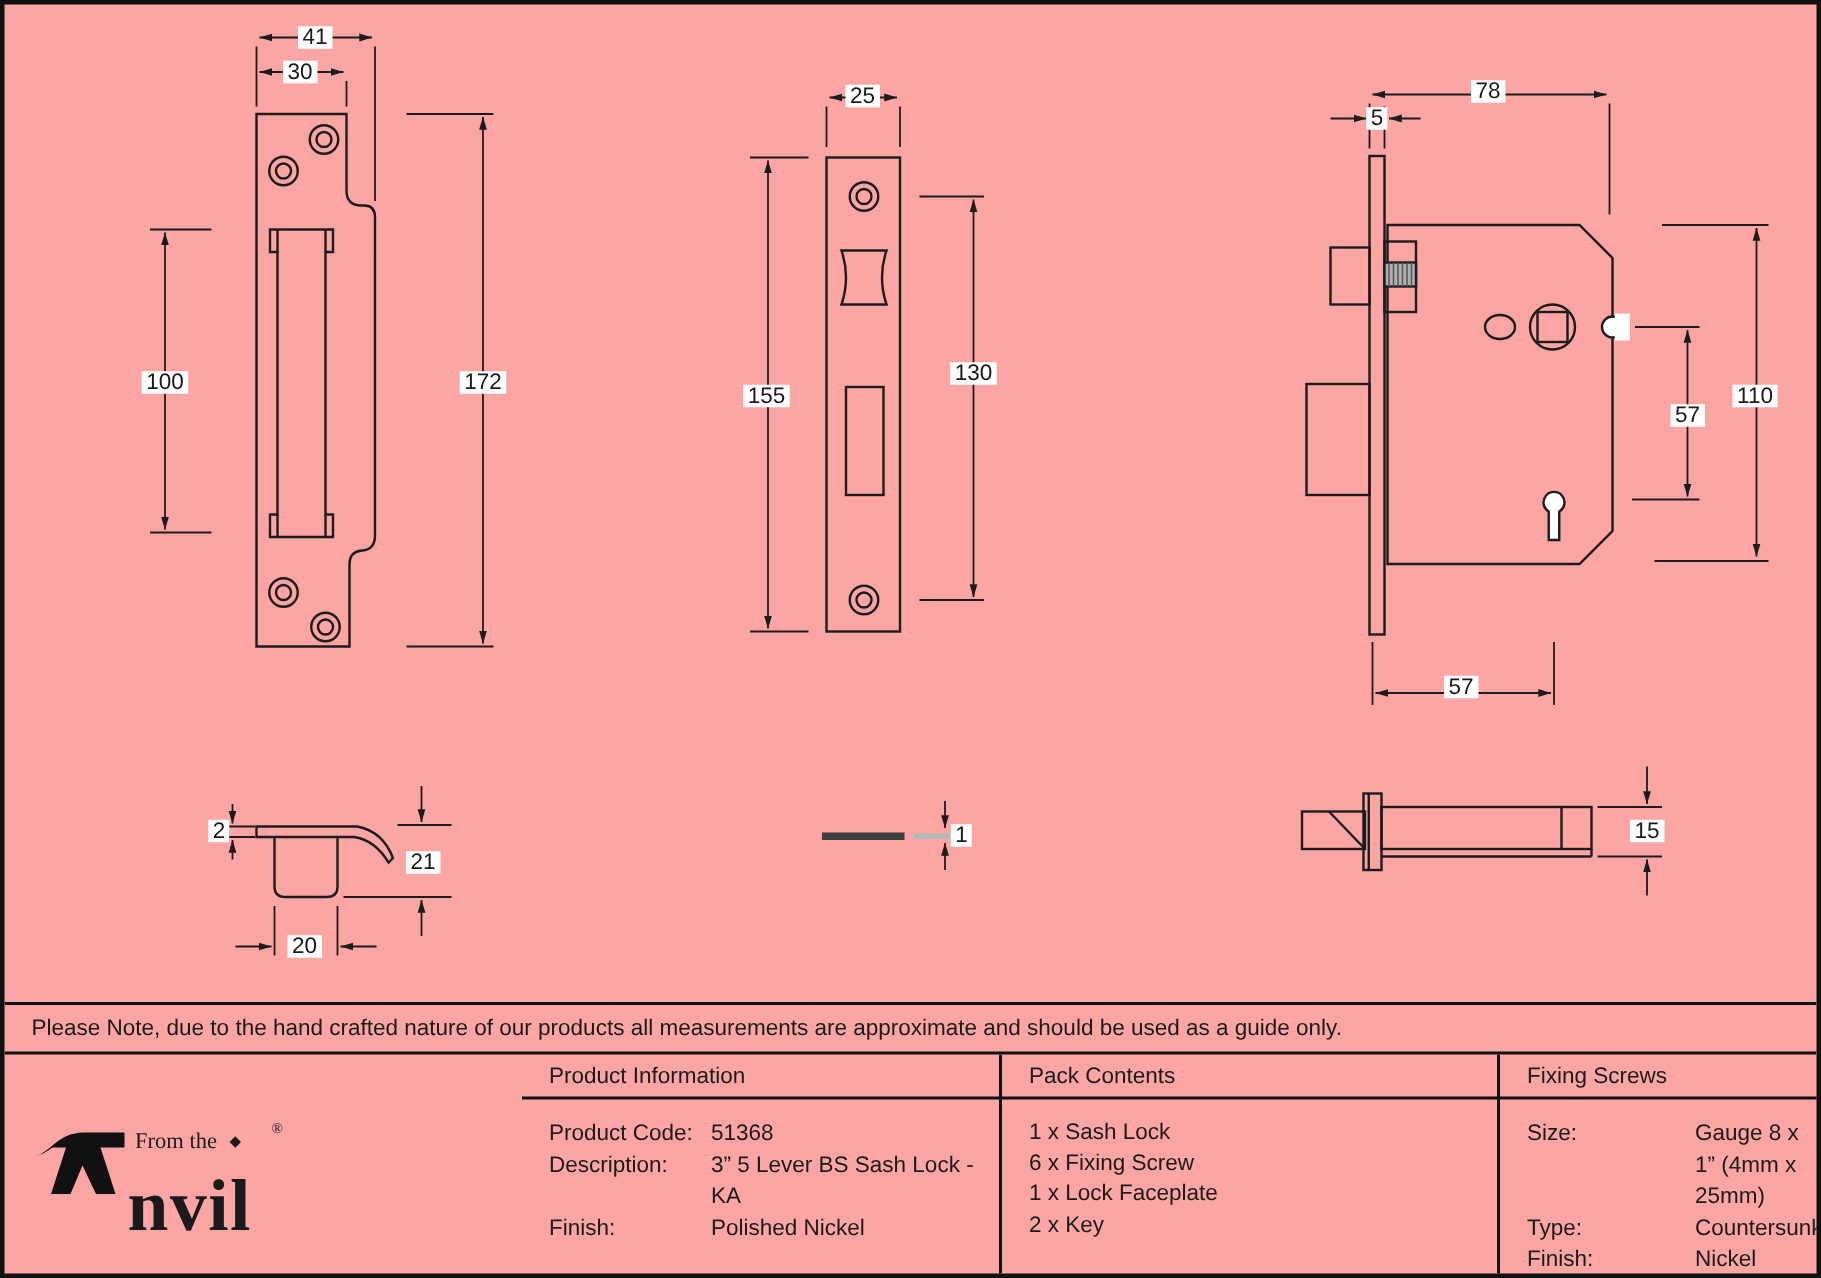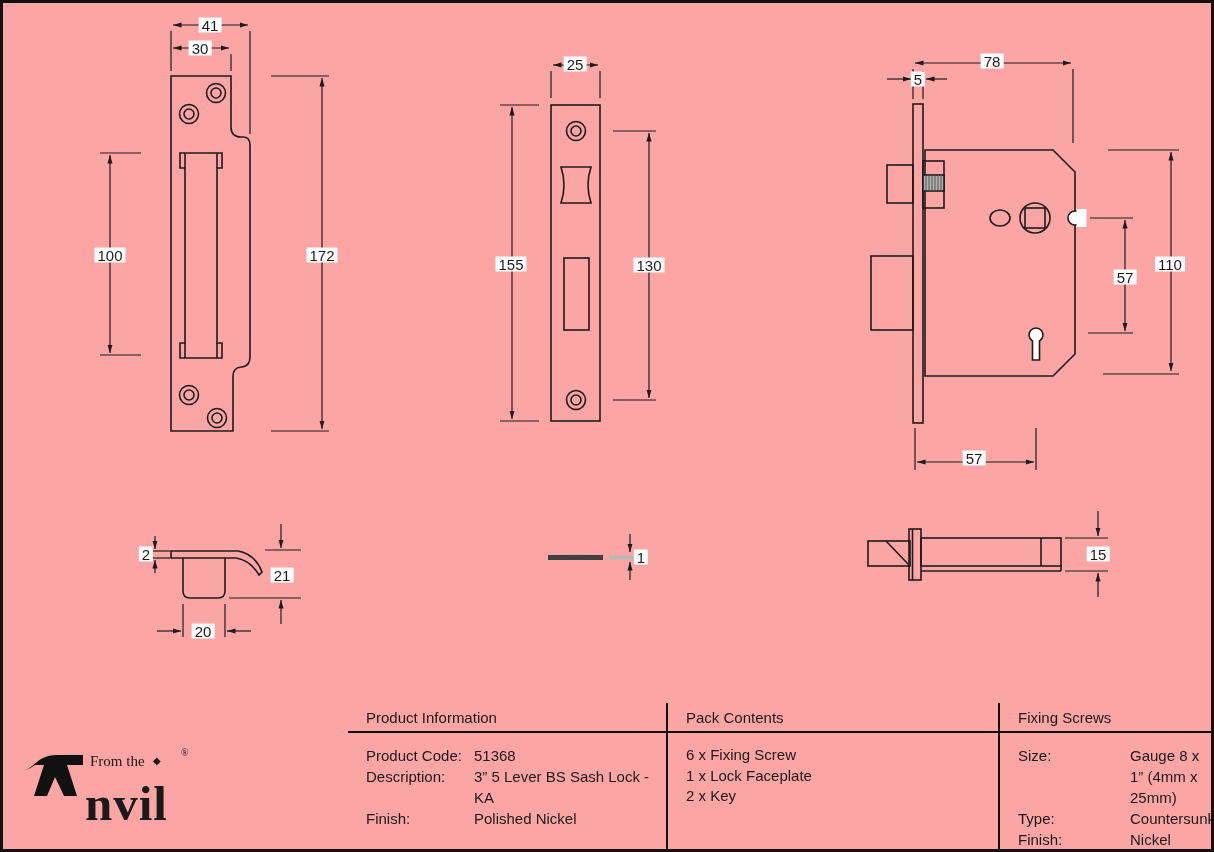--- a/index.html
+++ b/index.html
@@ -190,32 +190,35 @@
         <line x1="1062" y1="568" x2="1105" y2="568"></line>
     </g>
   </svg>
 
   <span class="dim" style="left:207px;top:22px">41</span>
   <span class="dim" style="left:197px;top:45px">30</span>
   <span class="dim" style="left:107px;top:252px">100</span>
   <span class="dim" style="left:319px;top:252px">172</span>
   <span class="dim" style="left:572px;top:61px">25</span>
   <span class="dim" style="left:508px;top:261px">155</span>
-  <span class="dim" style="left:646px;top:262px">130</span>
+  <span class="dim" style="left:646px;top:246px">130</span>
   <span class="dim" style="left:989px;top:58px">78</span>
   <span class="dim" style="left:915px;top:76px">5</span>
   <span class="dim" style="left:1167px;top:261px">110</span>
   <span class="dim" style="left:1122px;top:274px">57</span>
   <span class="dim" style="left:971px;top:455px">57</span>
   <span class="dim" style="left:143px;top:551px">2</span>
   <span class="dim" style="left:279px;top:572px">21</span>
   <span class="dim" style="left:200px;top:628px">20</span>
   <span class="dim" style="left:638px;top:554px">1</span>
   <span class="dim" style="left:1095px;top:551px">15</span>
 
+  <div class="note-bar">
+    <span>Please Note, due to the hand crafted nature of our products all measurements are approximate and should be used as a guide only.</span>
+  </div>
 
   <div class="tablezone">
     <div class="hcell">Product Information</div>
     <div class="hcell">Pack Contents</div>
     <div class="hcell">Fixing Screws</div>
 
     <div class="logocell">
       <div class="logo">
         <svg class="anvil-svg" width="64" height="50" viewBox="0 0 64 50">
           <path fill="#111" d="M2,21 C10,19 14,12 22,8 C26,6 30,5 36,5 L62,5 L62,15 L46,15 L56,46 L43,46 L34,27 L26,46 L13,46 L23,15 L14,15 C10,18 6,20 2,21 Z"></path>
@@ -236,20 +239,21 @@
         <span>Description:</span>
         <span>3” 5 Lever BS Sash Lock - KA</span>
       </div>
       <div class="kv">
         <span>Finish:</span>
         <span>Polished Nickel</span>
       </div>
     </div>
 
     <div class="bcell pack-list">
+      <div>1 x Sash Lock</div>
       <div>6 x Fixing Screw</div>
       <div>1 x Lock Faceplate</div>
       <div>2 x Key</div>
     </div>
 
     <div class="bcell fx">
       <div class="kv">
         <span>Size:</span>
         <span>Gauge 8 x 1” (4mm x 25mm)</span>
       </div>

